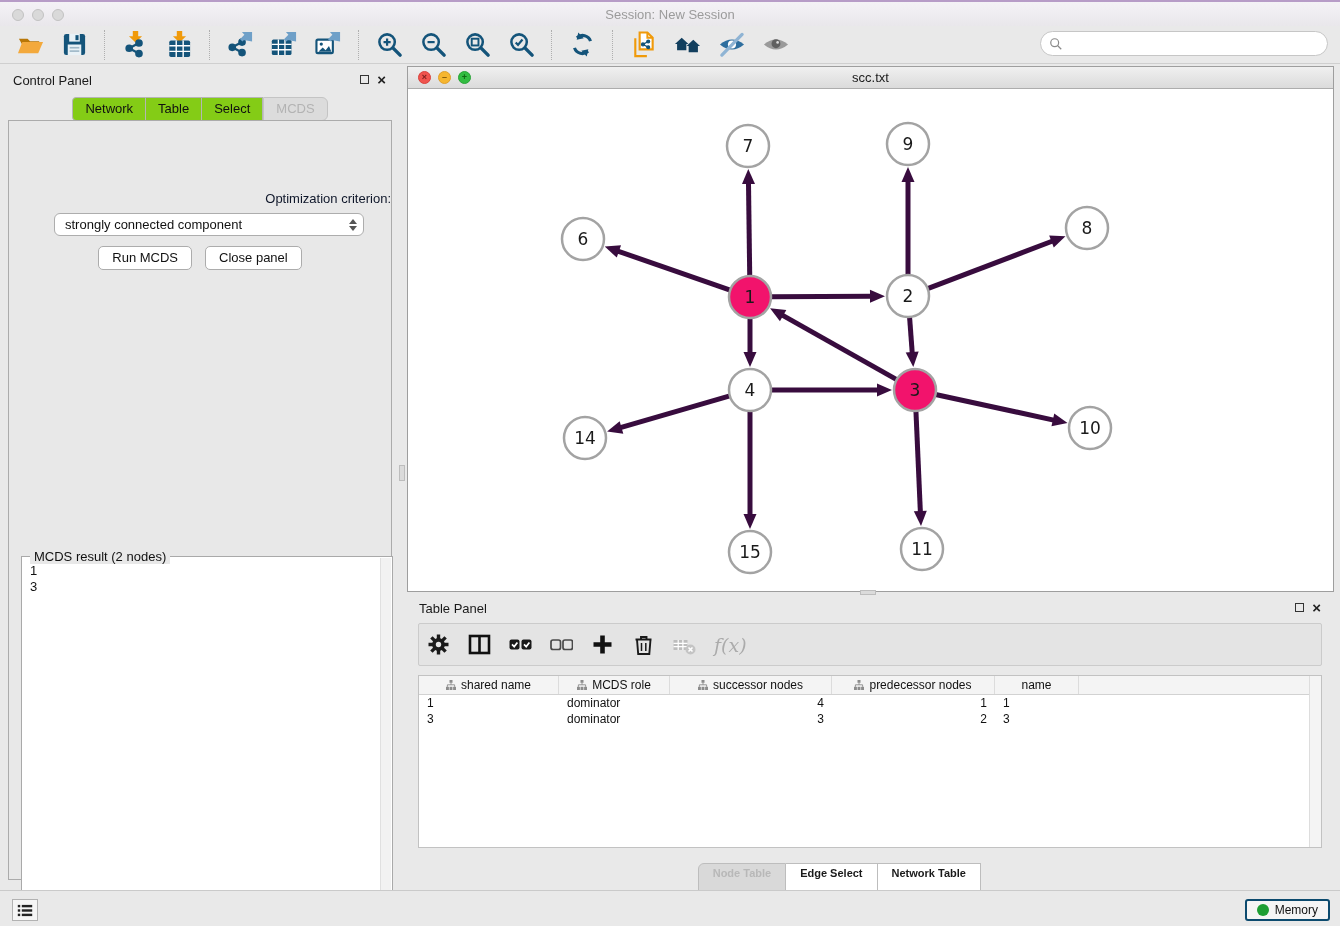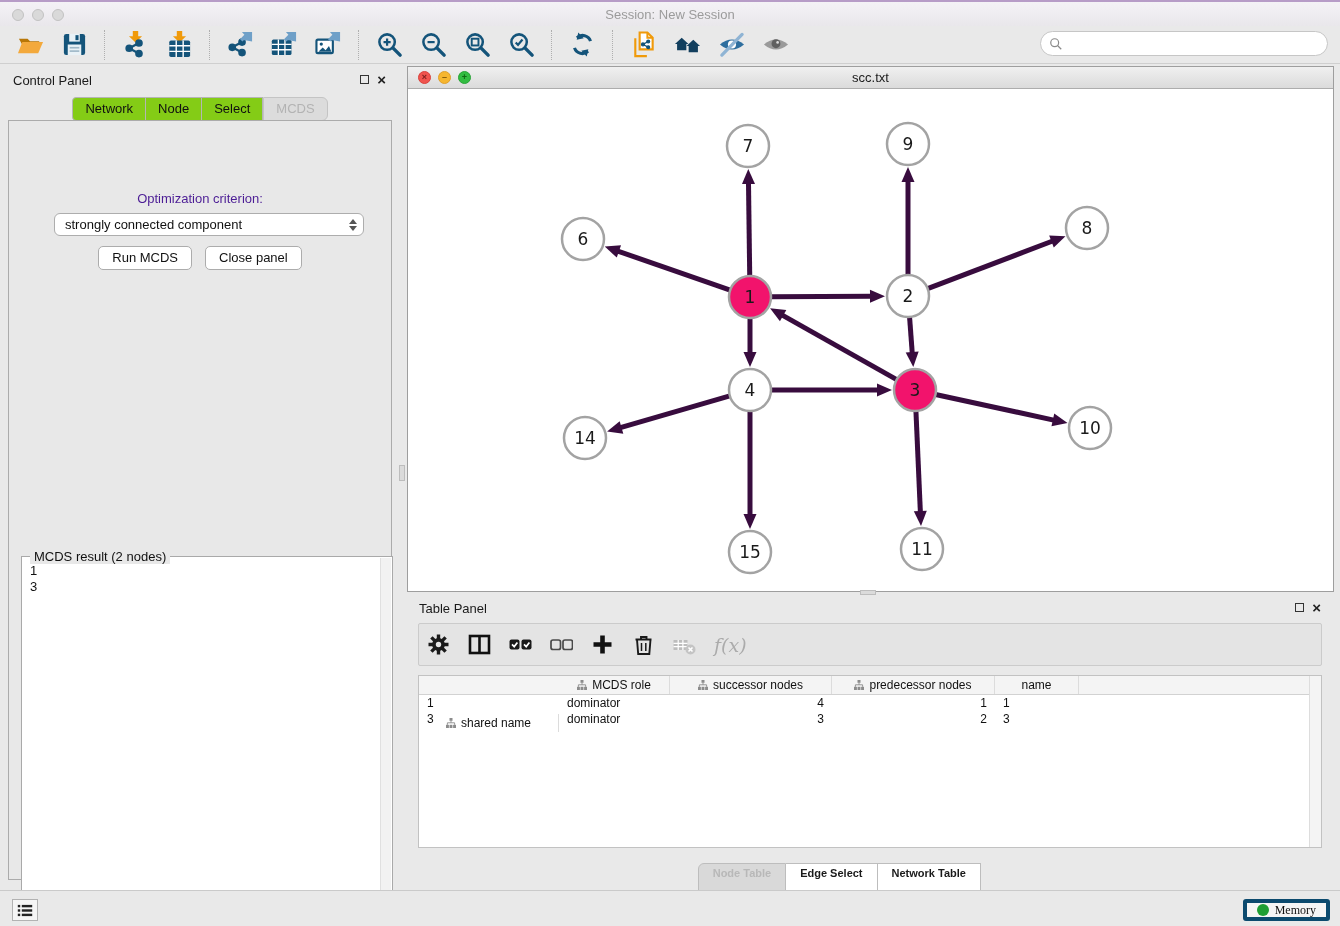--- a/index.html
+++ b/index.html
@@ -42,21 +42,21 @@
   .close-icon { font-size:15px; font-weight:700; color:#222; line-height:9px; }
   
   .control-panel { position:absolute; left:0; top:66px; width:400px; height:824px; }
   .cp-title { position:absolute; left:13px; top:7px; }
   .cp-ctrls { right:14px; top:9px; }
   .cp-tabs { position:absolute; left:0; top:31px; width:100%; display:flex; justify-content:center; }
   .tab-seg { font-size:13px; color:#111; background:#84cc16; border:1px solid #B5B5B5; border-left:none; padding:3px 12px 4px; }
   .tab-seg:first-child { border-left:1px solid #B5B5B5; border-radius:4px 0 0 4px; }
   .tab-seg.seg-active { background:#DCDCDC; color:#B3B3B3; border:1px solid #C4C4C4; border-radius:0 6px 6px 0; }
   .cp-body { position:absolute; left:8px; top:54px; width:384px; height:760px; border:1px solid #ABABAB; background:#E8E8E8; }
-  .opt-label { position:absolute; width:100%; text-align:center; top:70px; font-size:13px; color:#4c1d95; }
+  .opt-label { position:absolute; width:100%; text-align:right; top:70px; font-size:13px; color:#0f172a; }
   .dropdown {
     position:absolute; left:45px; top:92px; width:310px; height:23px;
     background:#fff; border:1px solid #ADADAD; border-radius:6px;
     display:flex; align-items:center; font-size:13px; color:#111; padding:0 6px 0 10px;
   }
   .dropdown .dd-label { flex:1; }
   .stepper { display:flex; flex-direction:column; gap:2px; align-items:center; }
   .stepper i { width:0; height:0; border-left:4px solid transparent; border-right:4px solid transparent; }
   .stepper .up { border-bottom:5px solid #555; }
   .stepper .down { border-top:5px solid #555; }
@@ -96,21 +96,21 @@
   .tp-scroll { position:absolute; right:0; top:0; bottom:0; width:12px; background:#F4F4F4; border-left:1px solid #DDDDDD; }
   .tp-tabs { position:absolute; left:0; top:267px; width:100%; display:flex; justify-content:center; }
   .tp-tab { font-size:11px; font-weight:700; color:#1A1A1A; background:#fff; border:1px solid #BDBDBD; border-left:none; padding:3px 14px 4px; }
   .tp-tab:first-child { border-left:1px solid #BDBDBD; border-radius:6px 0 0 6px; }
   .tp-tab:last-child { border-radius:0 6px 6px 0;margin-top:32px; }
   .tp-tab.tab-active { background:#D9D9D9; color:#B8B8B8; }
   
   .statusbar { position:absolute; left:0; top:890px; width:1340px; height:36px; background:#E9E9E9; border-top:1px solid #CACACA; }
   .list-btn { position:absolute; left:12px; top:8px; width:26px; height:22px; background:#F5F5F5; border:1px solid #B2B2B2; display:flex; align-items:center; justify-content:center; }
   .list-btn svg { width:16px; height:13px; }
-  .memory-btn { position:absolute; right:10px; top:8px; height:22px; background:#F5F5F5; border:4px solid #0c4a6e; border-radius:3px; display:flex; align-items:center; gap:6px; padding:0 10px; font-size:12px; color:#111;font-family:Liberation Serif, serif; }
+  .memory-btn { position:absolute; right:10px; top:8px; height:22px; background:#F5F5F5; border:2px solid #0c4a6e; border-radius:3px; display:flex; align-items:center; gap:6px; padding:0 10px; font-size:12px; color:#111; }
   .memory-dot { width:12px; height:12px; border-radius:50%; }
 </style>
 </head>
 <body>
 
 <div class="app">
 
   <div class="titlebar">
     <div class="lights">
       <span class="light"></span>
@@ -287,21 +287,21 @@
   </div>
 
   <div class="control-panel">
     <div class="cp-title panel-head-title">Control Panel</div>
     <div class="panel-ctrls cp-ctrls">
       <span class="float-icon"></span>
       <span class="close-icon">×</span>
     </div>
     <div class="cp-tabs" id="cp-tabs">
         <div class="tab-seg">Network</div>
-        <div class="tab-seg">Node</div>
+        <div class="tab-seg">Table</div>
         <div class="tab-seg">Select</div>
         <div class="tab-seg seg-active">MCDS</div>
       </div>
     <div class="cp-body">
       <div class="opt-label">Optimization criterion:</div>
       <div class="dropdown">
         <span class="dd-label">strongly connected component</span>
         <span class="stepper">
             <i class="up"></i>
             <i class="down"></i>
@@ -447,21 +447,21 @@
             <rect x="0.5" y="7" width="14" height="10" fill="#BDBDBD"></rect>
             <path stroke="#fff" stroke-width="1.2" d="M0.5 10.3h14M0.5 13.6h14M5.2 7v10M9.9 7v10"></path>
             <circle cx="17.5" cy="16.5" r="5" fill="#C4C4C4"></circle>
             <path d="M15.5 14.5l4 4M19.5 14.5l-4 4" stroke="#fff" stroke-width="1.6"></path>
           </svg>
         </div>
         <span class="fx-label">f(x)</span>
       </div>
     <div class="tp-table">
       <div class="tp-header" id="tp-header">
-          <div class="tp-col" style="width: 140px; margin-top: 38px;">
+          <div class="tp-col" style="width: 140px;">
             <svg viewBox="0 0 10 10">
               <g fill="#8C8C8C">
                 <rect x="3.5" y="0" width="3" height="2.8"></rect>
                 <rect x="0" y="6.8" width="2.9" height="3.2"></rect>
                 <rect x="3.55" y="6.8" width="2.9" height="3.2"></rect>
                 <rect x="7.1" y="6.8" width="2.9" height="3.2"></rect>
               </g>
               <path d="M5 2.8v2M1.4 6.8V4.8h7.2v2" stroke="#8C8C8C" fill="none" stroke-width="0.9"></path>
             </svg>
             <span>shared name</span>

